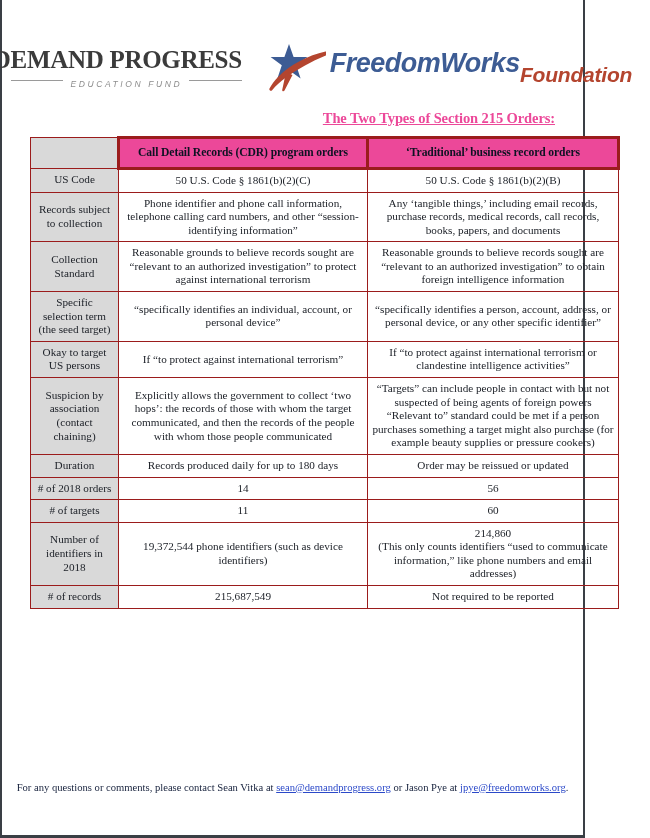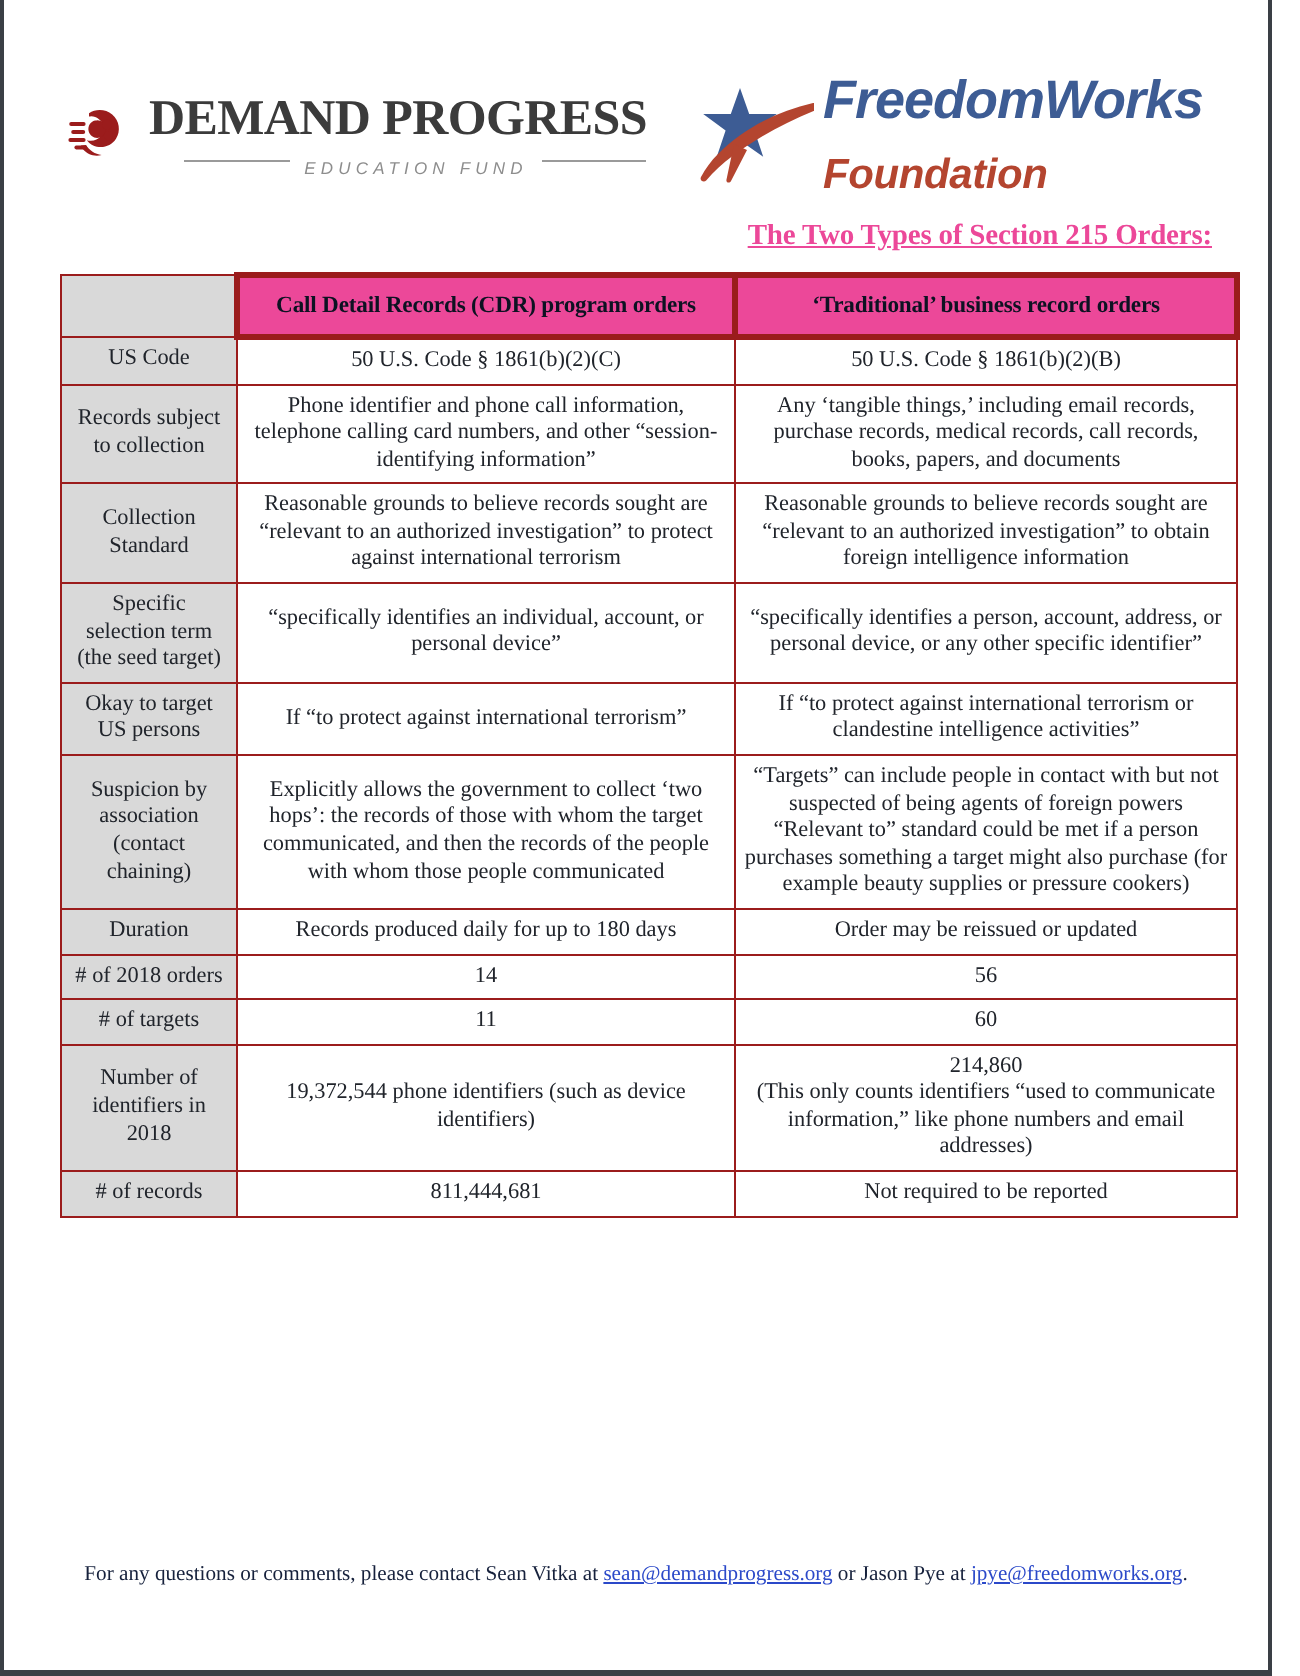--- a/index.html
+++ b/index.html
@@ -13,21 +13,21 @@
     height: 838px;
     font-family: "Liberation Serif", "DejaVu Serif", serif;
     color: #1a1a1a;
     overflow: hidden;
   }
 
   
   .page {
     position: relative;
     box-sizing: border-box;
-    width: 636px;
+    width: 585px;
     height: 838px;
     background: #ffffff;
     border-left: 2px solid #3a3f45;
     border-right: 2px solid #3a3f45;
     border-bottom: 3px solid #3a3f45;
     border-top: 0;
     padding: 0 28px;
   }
 
   
@@ -95,21 +95,21 @@
     gap: 4px;
   }
   .fw-mark {
     width: 62px;
     height: 52px;
     flex: 0 0 62px;
     display: block;
   }
   .fw-words {
     display: flex;
-    flex-direction: column;
+    flex-direction: row;
     line-height: 0.98;
   }
   .fw-top {
     font-family: "Liberation Sans", sans-serif;
     font-style: italic;
     font-weight: bold;
     font-size: 27px;
     color: #3d5c94;
     white-space: nowrap;
     letter-spacing: -0.5px;
@@ -334,21 +334,21 @@
         <td class="rowlabel">Number of identifiers in 2018</td>
         <td>19,372,544 phone identifiers (such as device identifiers)</td>
         <td>
           <div>214,860</div>
           <div>(This only counts identifiers “used to communicate information,” like phone numbers and email addresses)</div>
         </td>
       </tr>
 
       <tr>
         <td class="rowlabel"># of records</td>
-        <td>811,444,681</td>
+        <td>215,687,549</td>
         <td>Not required to be reported</td>
       </tr>
 
     </tbody>
   </table>
 
   <div class="footer">
     <span>For any questions or comments, please contact Sean Vitka at </span><a class="maillink" href="#">sean@demandprogress.org</a><span> or Jason Pye at </span><a class="maillink" href="#">jpye@freedomworks.org</a><span>.</span>
   </div>
 

